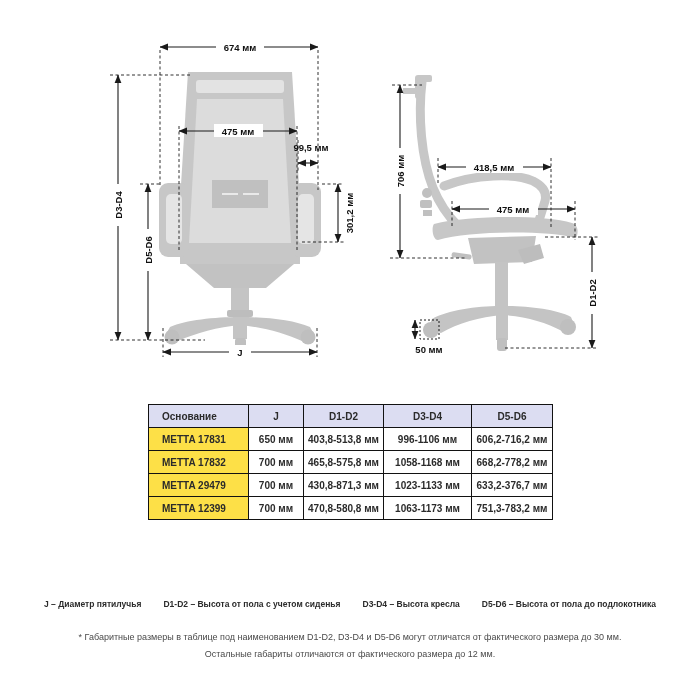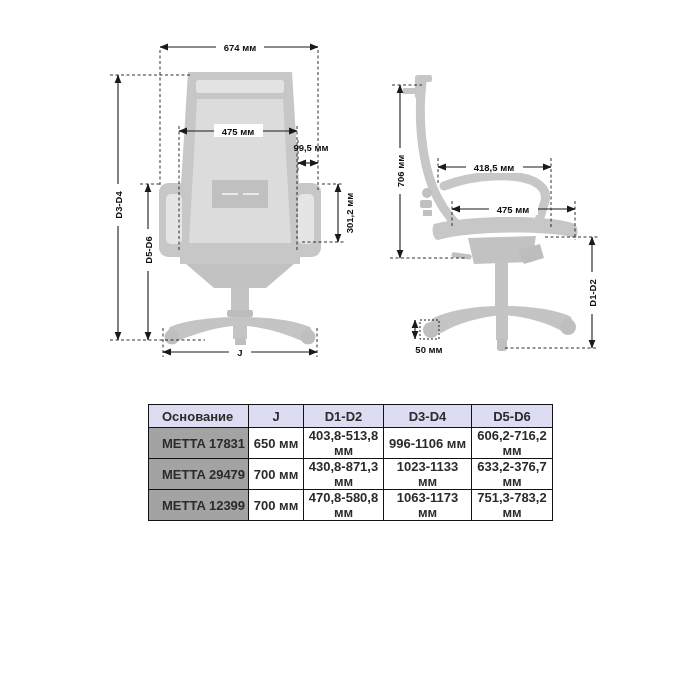--- a/index.html
+++ b/index.html
@@ -3,24 +3,24 @@
 <meta charset="utf-8">
 <style>
   html,body{margin:0;padding:0;background:#fff;}
   body{width:700px;height:700px;position:relative;font-family:"Liberation Sans",sans-serif;}
   .page{position:absolute;inset:0;background:#fff;}
   svg text{font-family:"Liberation Sans",sans-serif;font-weight:bold;font-size:9.5px;fill:#111;}
   .dim{stroke:#1a1a1a;stroke-width:1.1;fill:none;}
   .ext{stroke:#1a1a1a;stroke-width:0.9;fill:none;stroke-dasharray:3 2.5;}
   .lblbg{fill:#fff;}
   .table-wrap{position:absolute;left:148px;top:404px;}
-  table{border-collapse:collapse;font-size:13px;font-weight:bold;color:#2b2b2b;}
+  table{border-collapse:collapse;font-size:10px;font-weight:bold;color:#2b2b2b;}
   th,td{border:1.6px solid #121212;height:22px;text-align:center;padding:0 2px;}
   thead th{background:#dcddf2;}
-  tbody td.model{background:#a3a3a3;}
+  tbody td.model{background:#fde047;}
   th.model,td.model{text-align:left;padding-left:13px;}
   .legend{position:absolute;top:599px;left:0;width:700px;display:flex;justify-content:center;gap:22px;font-size:8.5px;font-weight:bold;color:#2b2b2b;}
   .footnote{position:absolute;top:629px;left:70px;width:560px;text-align:center;font-size:9px;color:#4a4a4a;line-height:1.85;}
 </style>
 </head>
 <body>
 
 <div class="page">
 
   <svg width="700" height="400" viewBox="0 0 700 400">
@@ -191,34 +191,51 @@
       </thead>
       <tbody>
         <tr>
           <td class="model">METTA 17831</td>
           <td>650 мм</td>
           <td>403,8-513,8 мм</td>
           <td>996-1106 мм</td>
           <td>606,2-716,2 мм</td>
         </tr>
         <tr>
+          <td class="model">METTA 17832</td>
+          <td>700 мм</td>
+          <td>465,8-575,8 мм</td>
+          <td>1058-1168 мм</td>
+          <td>668,2-778,2 мм</td>
+        </tr>
+        <tr>
           <td class="model">METTA 29479</td>
           <td>700 мм</td>
           <td>430,8-871,3 мм</td>
           <td>1023-1133 мм</td>
           <td>633,2-376,7 мм</td>
         </tr>
         <tr>
           <td class="model">METTA 12399</td>
           <td>700 мм</td>
           <td>470,8-580,8 мм</td>
           <td>1063-1173 мм</td>
           <td>751,3-783,2 мм</td>
         </tr>
       </tbody>
     </table>
   </div>
 
   
+  <div class="legend">
+    <span>J – Диаметр пятилучья</span>
+    <span>D1-D2 – Высота от пола с учетом сиденья</span>
+    <span>D3-D4 – Высота кресла</span>
+    <span>D5-D6 – Высота от пола до подлокотника</span>
+  </div>
 
   
+  <div class="footnote">
+    <div>* Габаритные размеры в таблице под наименованием D1-D2, D3-D4 и D5-D6 могут отличатся от фактического размера до 30 мм.</div>
+    <div>Остальные габариты отличаются от фактического размера до 12 мм.</div>
+  </div>
 
 </div>
 
 </body></html>

